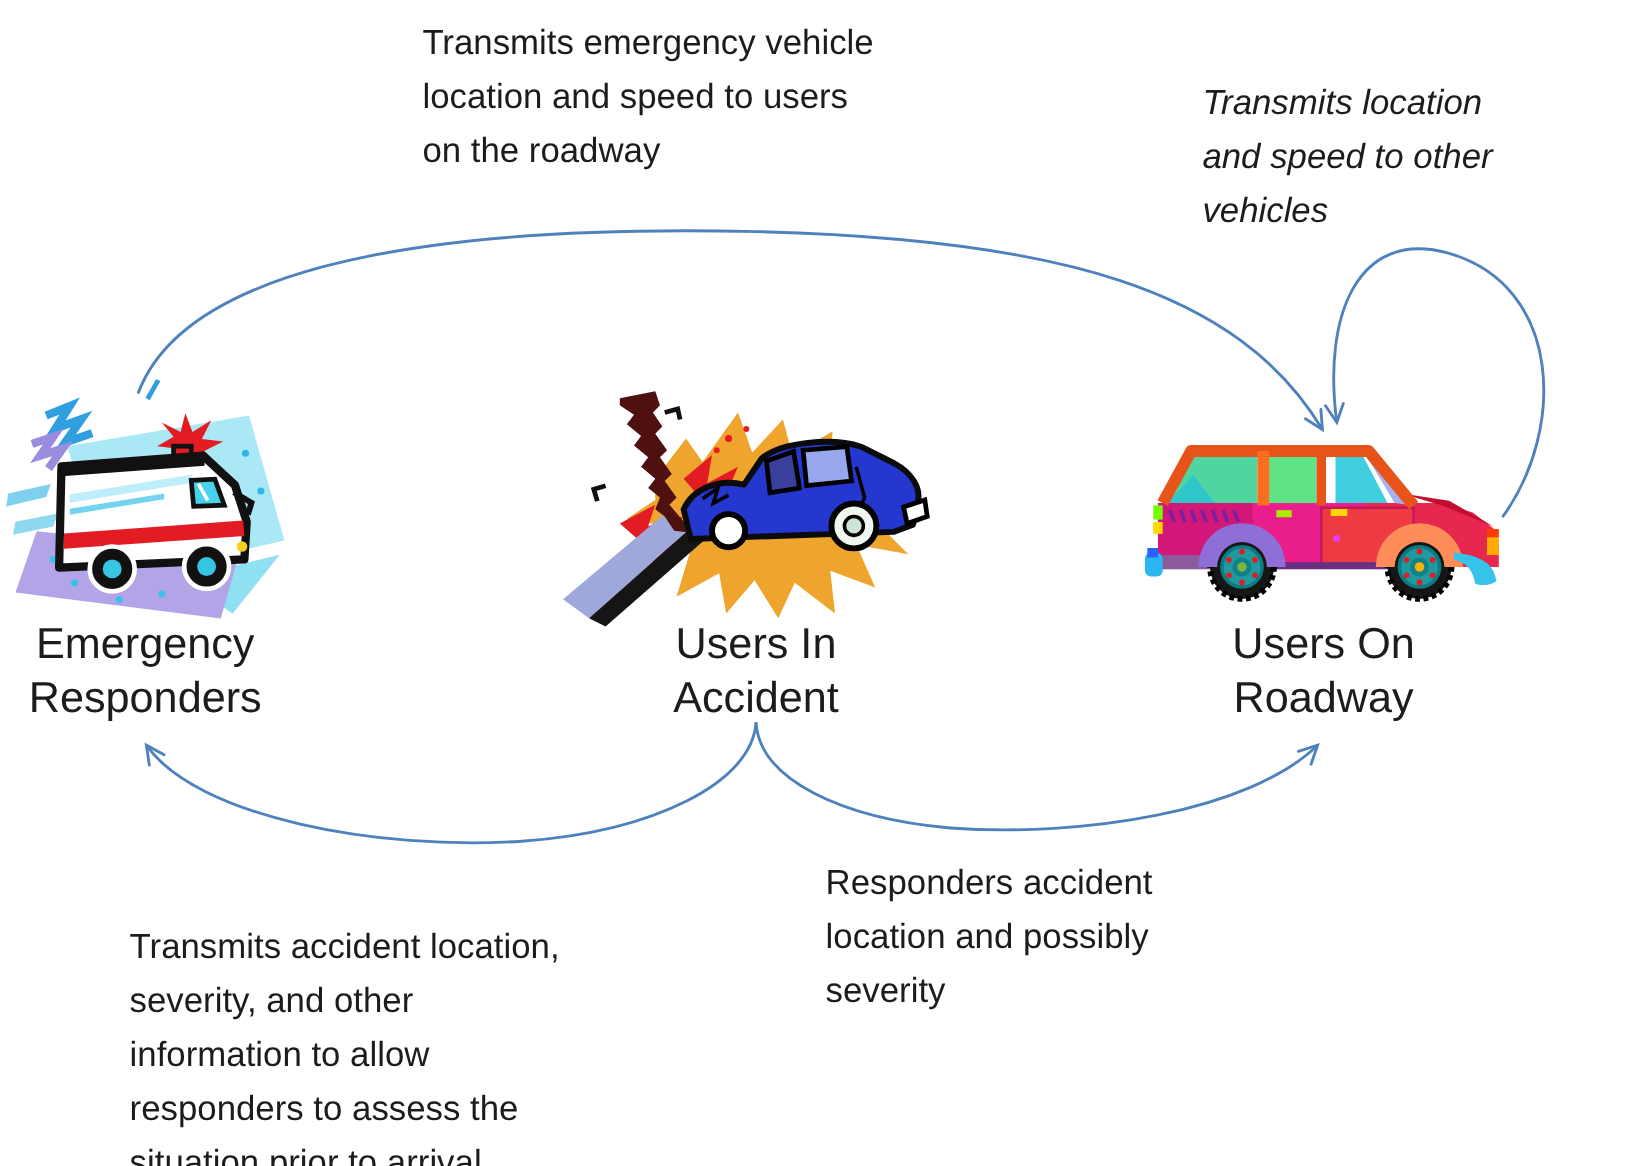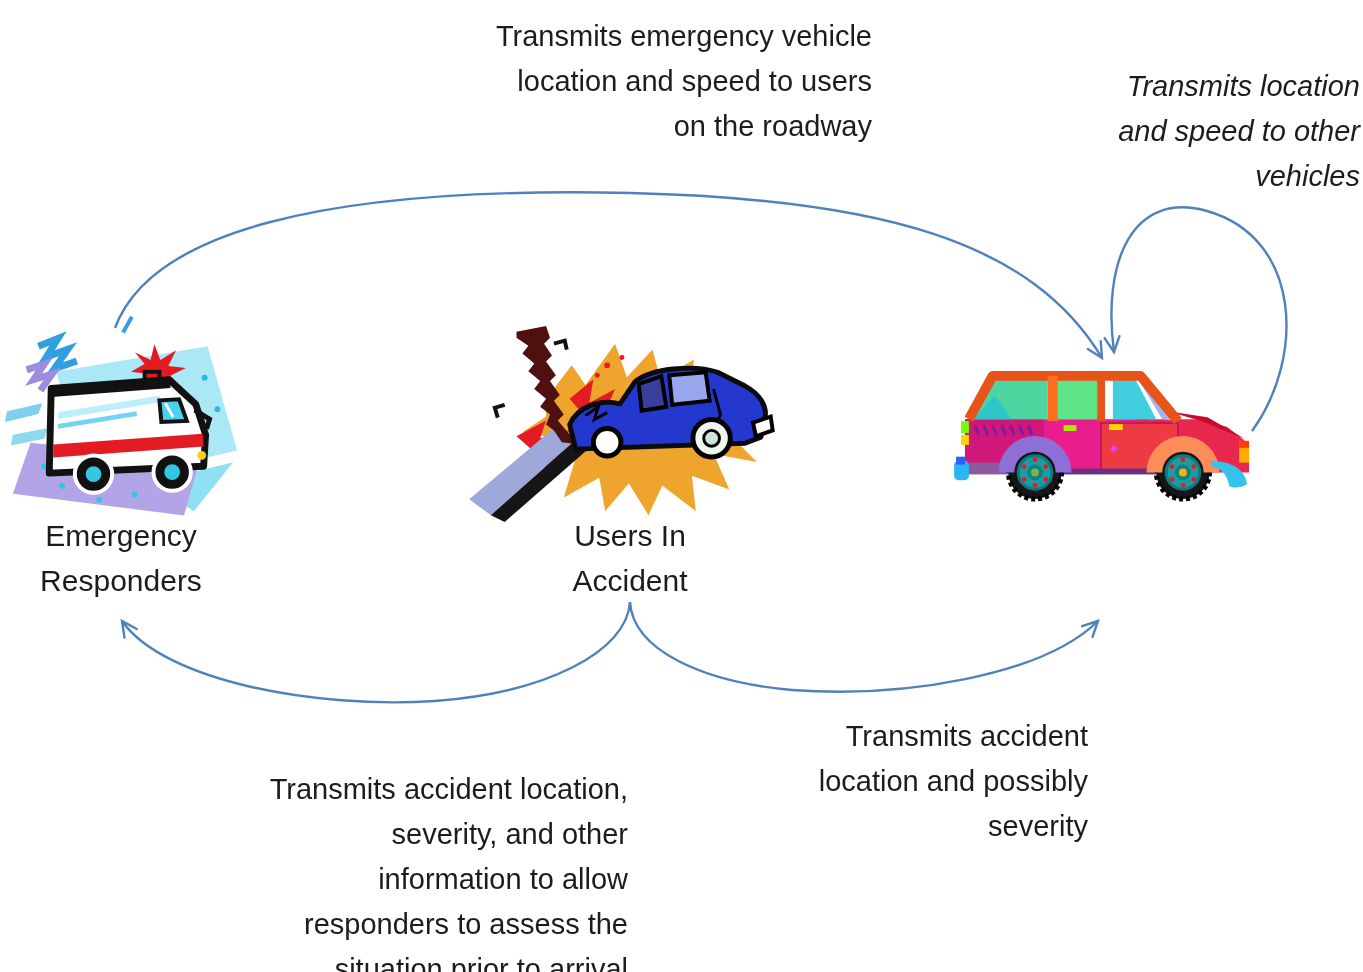--- a/index.html
+++ b/index.html
@@ -2,25 +2,25 @@
 <html><head>
 <meta charset="utf-8">
 <style>
   html,body{margin:0;padding:0;background:#fff;}
   .stage{
     position:relative;width:1363px;height:972px;background:#fff;overflow:hidden;
     font-family:"Liberation Sans",sans-serif;color:var(--text,#1c1c1c);
   }
   .arrow-layer{position:absolute;left:0;top:0;width:1363px;height:972px;}
   .caption{
-    position:absolute;text-align:right;font-size:29px;line-height:45px;
+    position:absolute;text-align:left;font-size:29px;line-height:45px;
     color:var(--text,#1c1c1c);white-space:pre-line;
   }
   .node-label{
-    position:absolute;text-align:center;font-size:30px;line-height:45px;
+    position:absolute;text-align:center;font-size:36px;line-height:45px;
     color:var(--text,#1c1c1c);white-space:pre-line;
   }
   .clipart{position:absolute;margin:0;padding:0;}
   .clipart svg{display:block;width:100%;height:100%;}
 </style>
 </head>
 <body>
 
 <div class="stage" style="--text: #1c1c1c; background: rgb(255, 255, 255);">
 
@@ -43,21 +43,21 @@
   <div class="caption" style="left:1002px;top:64px;width:358px;font-style:italic;">Transmits location
 and speed to other
 vehicles</div>
 
   <div class="caption" style="left:108px;top:767px;width:520px;">Transmits accident location,
 severity, and other
 information to allow
 responders to assess the
 situation prior to arrival</div>
 
-  <div class="caption" style="left:688px;top:714px;width:400px;">Transmits accident
+  <div class="caption" style="left:688px;top:714px;width:400px;">Responders accident
 location and possibly
 severity</div>
 
   <figure class="clipart" style="left:5px;top:316px;width:236px;height:210px;">
     <svg viewBox="0 0 240 212">
       <polygon points="52,56 206,30 236,136 86,170" fill="#abe8f6"></polygon>
       <polygon points="150,168 232,148 192,198" fill="#8fe0f2"></polygon>
       <polygon points="26,128 198,146 182,202 8,180" fill="#b2a4e6"></polygon>
       <circle cx="58" cy="172" r="3" fill="#35c3ea"></circle>
         <circle cx="96" cy="186" r="3" fill="#35c3ea"></circle>
@@ -180,14 +180,16 @@
       <rect x="290" y="80" width="10" height="7" fill="#ff3d00"></rect>
     </svg>
   </figure>
 
   <div class="node-label" style="left:0px;top:513px;width:242px;">Emergency
 Responders</div>
 
   <div class="node-label" style="left:505px;top:513px;width:250px;">Users In
 Accident</div>
 
+  <div class="node-label" style="left:978px;top:513px;width:250px;">Users On
+Roadway</div>
 
 </div>
 
 </body></html>

